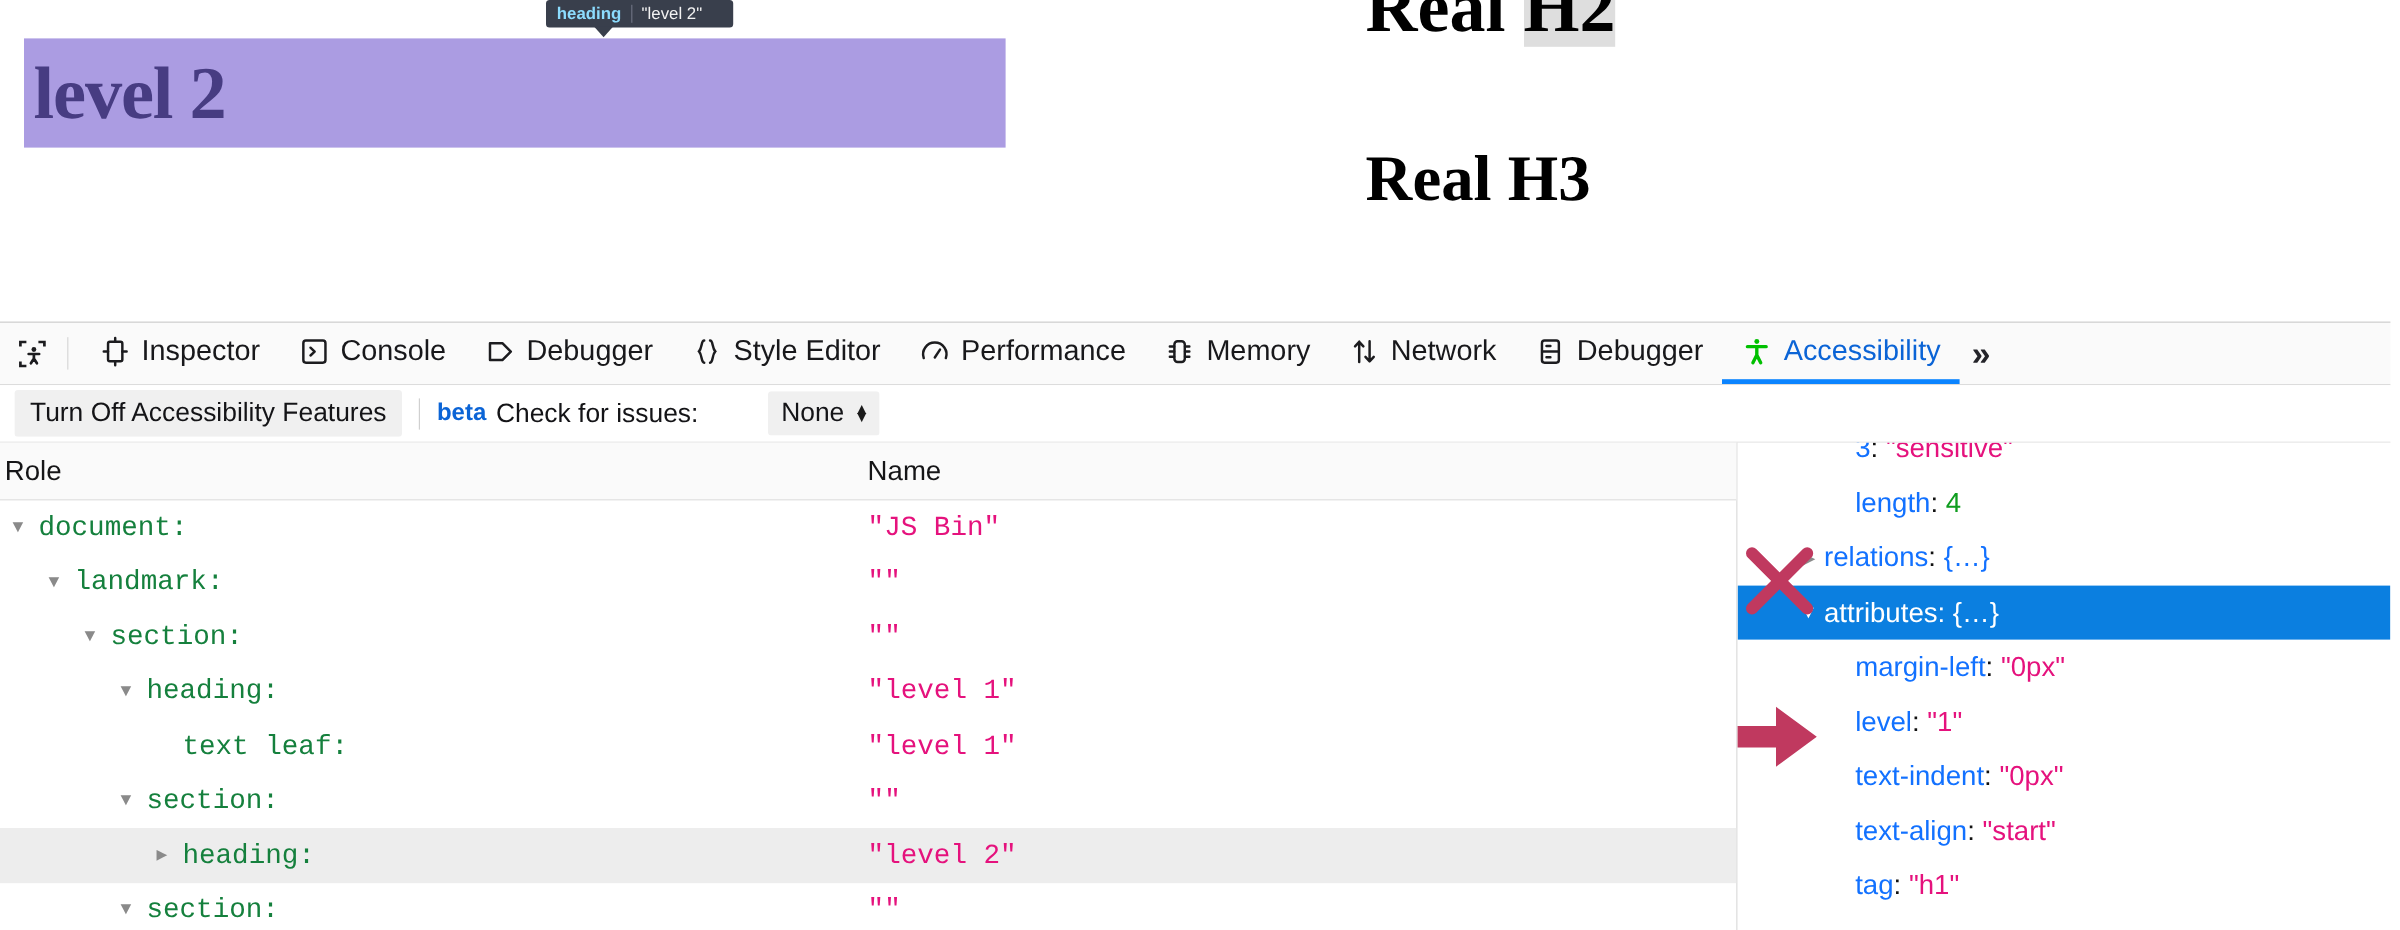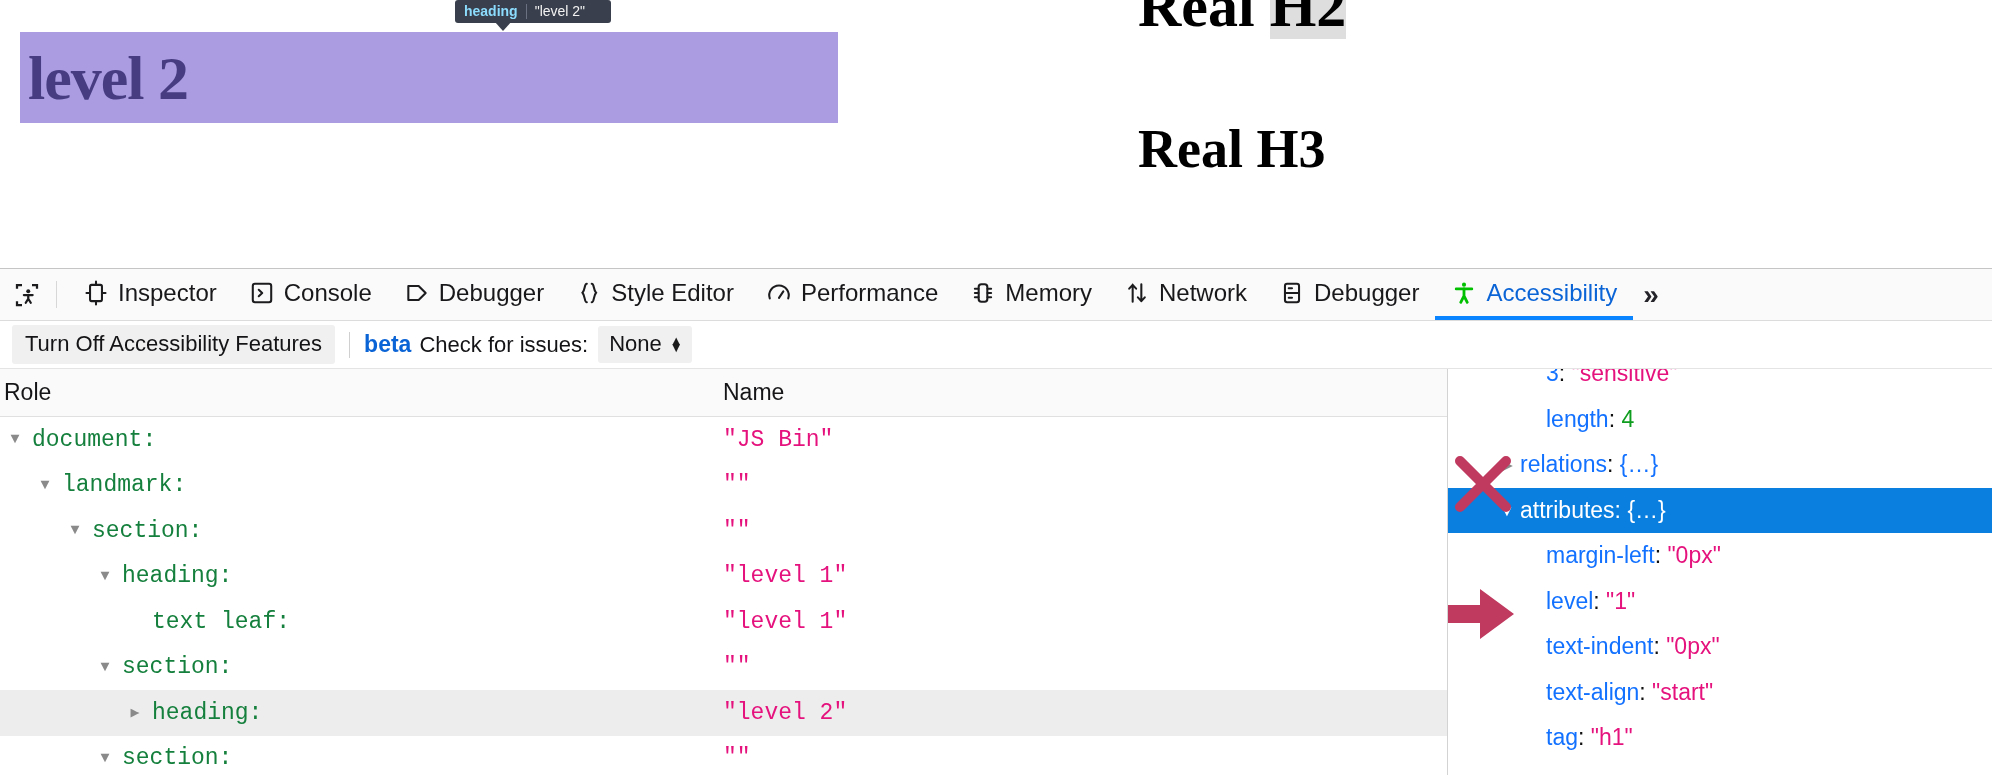--- a/index.html
+++ b/index.html
@@ -141,29 +141,29 @@
     background: #f0f0f0;
     border: 1px solid transparent;
     border-radius: 3px;
     padding: 5px 12px 6px 12px;
     font-size: 22px; color: #141417;
     font-family: "Liberation Sans", sans-serif;
     cursor: pointer; white-space: nowrap;
   }
   .subdiv { width: 1px; height: 26px; background: #d0d0d0; margin: 0 14px; }
   .beta {
-    color: #0b64d6; font-weight: bold; font-size: 23px;
+    color: #0b64d6; font-weight: bold; font-size: 20px;
     margin-right: 8px;
   }
   .issue-label { margin-right: 10px; white-space: nowrap; }
   .select-box {
     background: #f0f0f0; border: 1px solid transparent;
     border-radius: 3px; padding: 4px 8px 5px 10px;
     display: flex; align-items: center; gap: 8px;
-    font-size: 22px; cursor: pointer;
+    font-size: 22px; cursor: pointer; margin-left: 48px;
   }
   .select-arrows {
     display: flex; flex-direction: column; line-height: 7px;
     font-size: 13px; color: #1b1b1b;
   }
 
   .panes { flex: 1; display: flex; min-height: 0; }
 
   
   .treepane {

